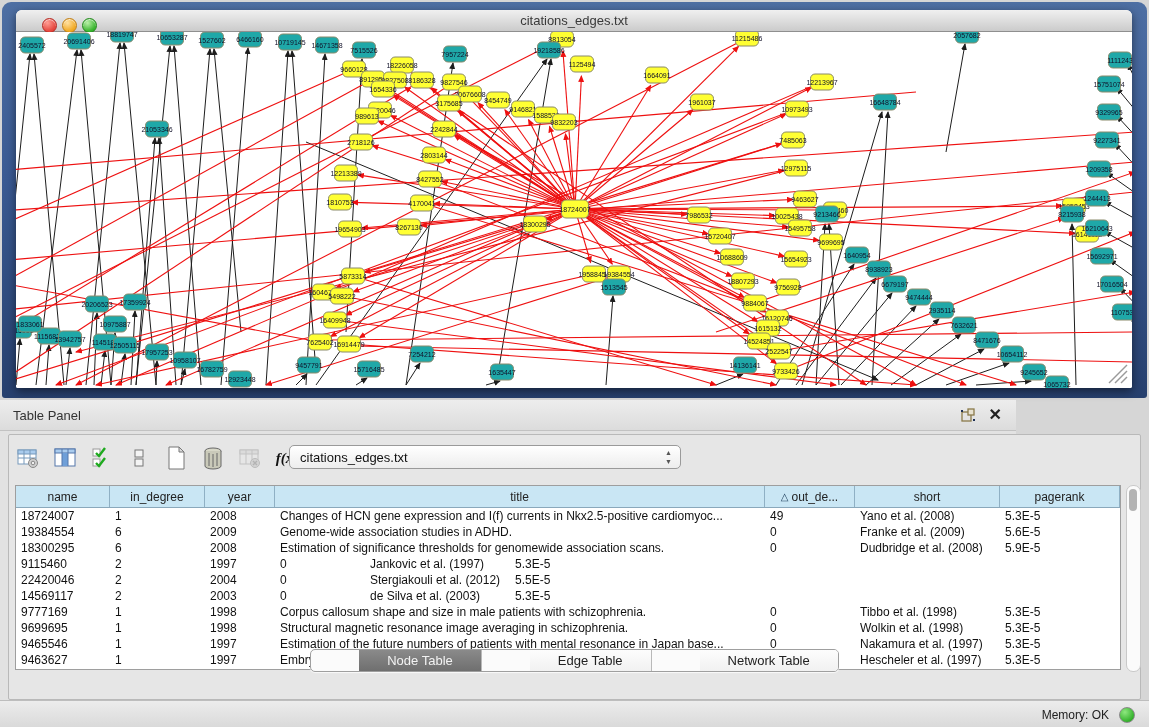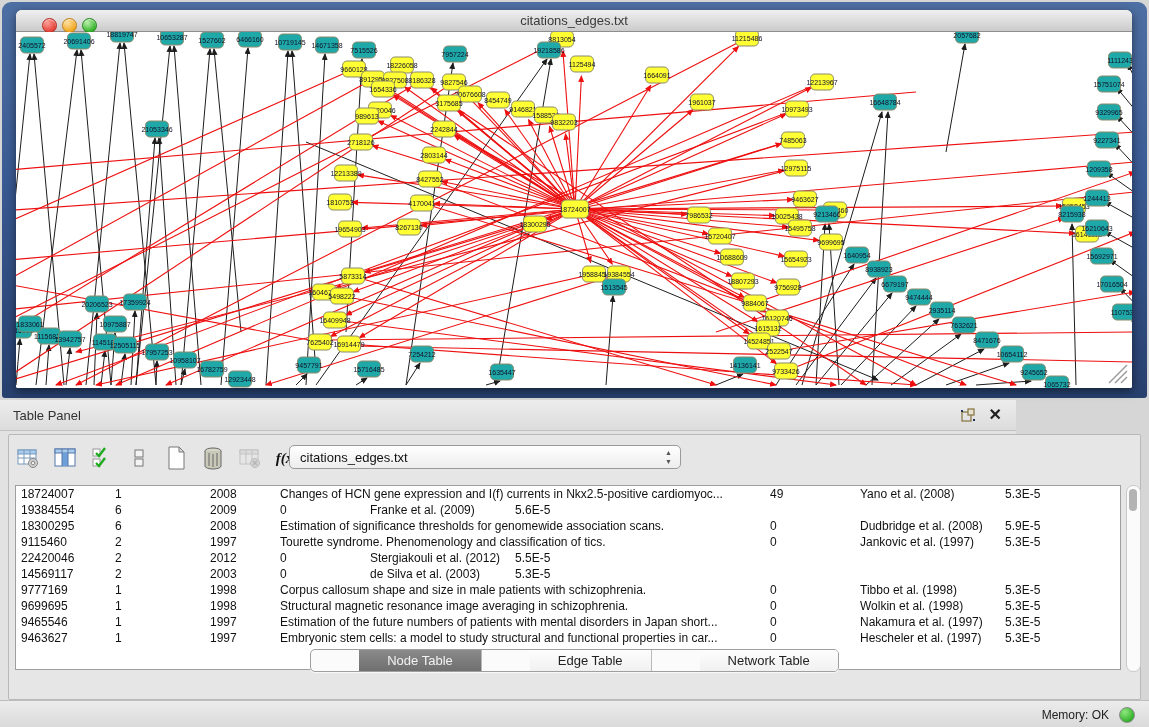--- a/index.html
+++ b/index.html
@@ -785,60 +785,84 @@
       </span>
       <span class="tb-btn fx">f(x)</span>
     </div>
 
     <div class="combo">
       <span>citations_edges.txt</span>
       <span class="arrows">▲<br>▼</span>
     </div>
 
     <div class="grid">
+      <div class="hdr" id="thead">
+          <div class="hcell c0">
+            <span>name</span>
+          </div>
+          <div class="hcell c1">
+            <span>in_degree</span>
+          </div>
+          <div class="hcell c2">
+            <span>year</span>
+          </div>
+          <div class="hcell c3">
+            <span>title</span>
+          </div>
+          <div class="hcell c4">
+            <span class="sortglyph">△</span>
+            <span>out_de...</span>
+          </div>
+          <div class="hcell c5">
+            <span>short</span>
+          </div>
+          <div class="hcell c6">
+            <span>pagerank</span>
+          </div>
+        </div>
       <div id="tbody">
           <div class="row">
             <div class="cell c0">18724007</div>
             <div class="cell c1">1</div>
             <div class="cell c2">2008</div>
             <div class="cell c3">Changes of HCN gene expression and I(f) currents in Nkx2.5-positive cardiomyoc...</div>
             <div class="cell c4">49</div>
             <div class="cell c5">Yano et al. (2008)</div>
             <div class="cell c6">5.3E-5</div>
           </div>
           <div class="row">
             <div class="cell c0">19384554</div>
             <div class="cell c1">6</div>
             <div class="cell c2">2009</div>
+            <div class="cell c3">Genome-wide association studies in ADHD.</div>
             <div class="cell c4">0</div>
             <div class="cell c5">Franke et al. (2009)</div>
             <div class="cell c6">5.6E-5</div>
           </div>
           <div class="row">
             <div class="cell c0">18300295</div>
             <div class="cell c1">6</div>
             <div class="cell c2">2008</div>
             <div class="cell c3">Estimation of significance thresholds for genomewide association scans.</div>
             <div class="cell c4">0</div>
             <div class="cell c5">Dudbridge et al. (2008)</div>
             <div class="cell c6">5.9E-5</div>
           </div>
           <div class="row">
             <div class="cell c0">9115460</div>
             <div class="cell c1">2</div>
             <div class="cell c2">1997</div>
-            <div class="cell c3">Tourette syndrome. Phenomenology and classification of tics.</div>
             <div class="cell c4">0</div>
             <div class="cell c5">Jankovic et al. (1997)</div>
             <div class="cell c6">5.3E-5</div>
           </div>
           <div class="row">
             <div class="cell c0">22420046</div>
             <div class="cell c1">2</div>
-            <div class="cell c2">2012</div>
+            <div class="cell c2">2004</div>
             <div class="cell c4">0</div>
             <div class="cell c5">Stergiakouli et al. (2012)</div>
             <div class="cell c6">5.5E-5</div>
           </div>
           <div class="row">
             <div class="cell c0">14569117</div>
             <div class="cell c1">2</div>
             <div class="cell c2">2003</div>
             <div class="cell c4">0</div>
             <div class="cell c5">de Silva et al. (2003)</div>
@@ -859,21 +883,21 @@
             <div class="cell c2">1998</div>
             <div class="cell c3">Structural magnetic resonance image averaging in schizophrenia.</div>
             <div class="cell c4">0</div>
             <div class="cell c5">Wolkin et al. (1998)</div>
             <div class="cell c6">5.3E-5</div>
           </div>
           <div class="row">
             <div class="cell c0">9465546</div>
             <div class="cell c1">1</div>
             <div class="cell c2">1997</div>
-            <div class="cell c3">Estimation of the future numbers of patients with mental disorders in Japan short...</div>
+            <div class="cell c3">Estimation of the future numbers of patients with mental resonance in Japan base...</div>
             <div class="cell c4">0</div>
             <div class="cell c5">Nakamura et al. (1997)</div>
             <div class="cell c6">5.3E-5</div>
           </div>
           <div class="row">
             <div class="cell c0">9463627</div>
             <div class="cell c1">1</div>
             <div class="cell c2">1997</div>
             <div class="cell c3">Embryonic stem cells: a model to study structural and functional properties in car...</div>
             <div class="cell c4">0</div>

